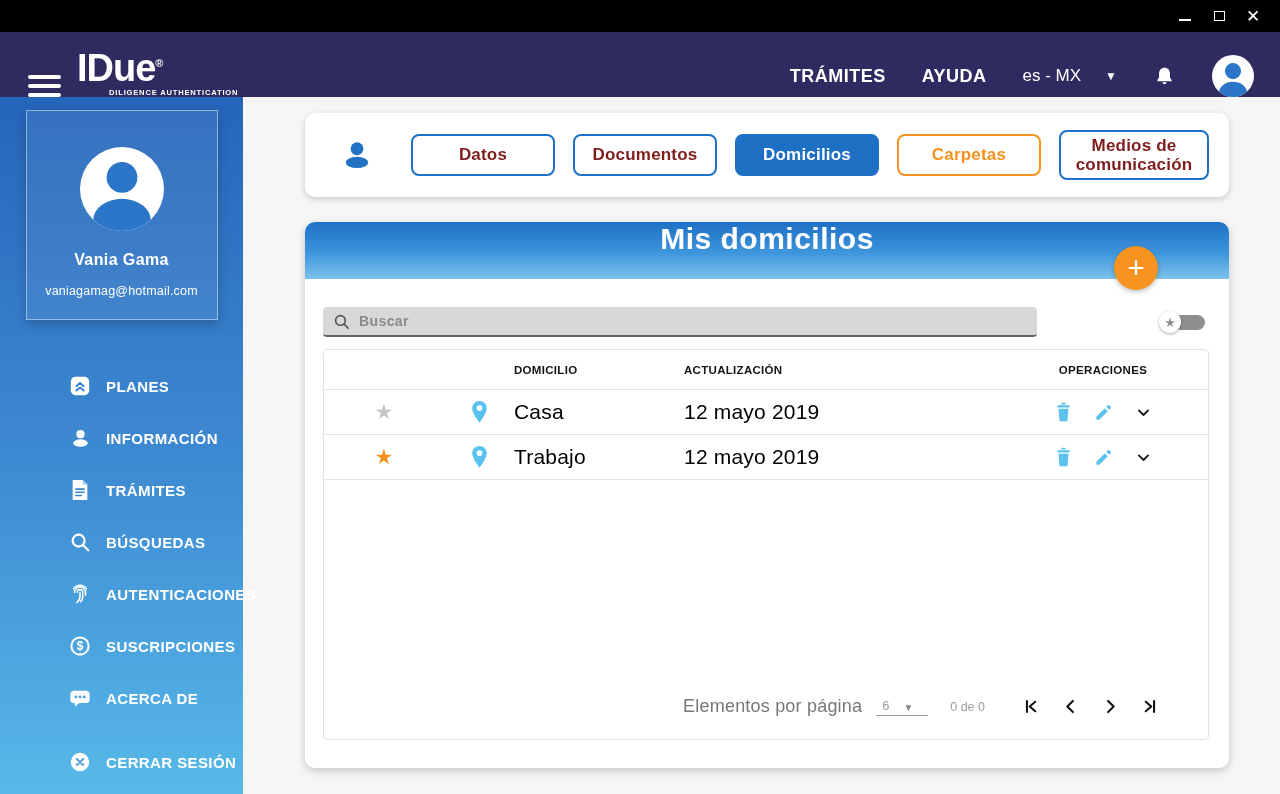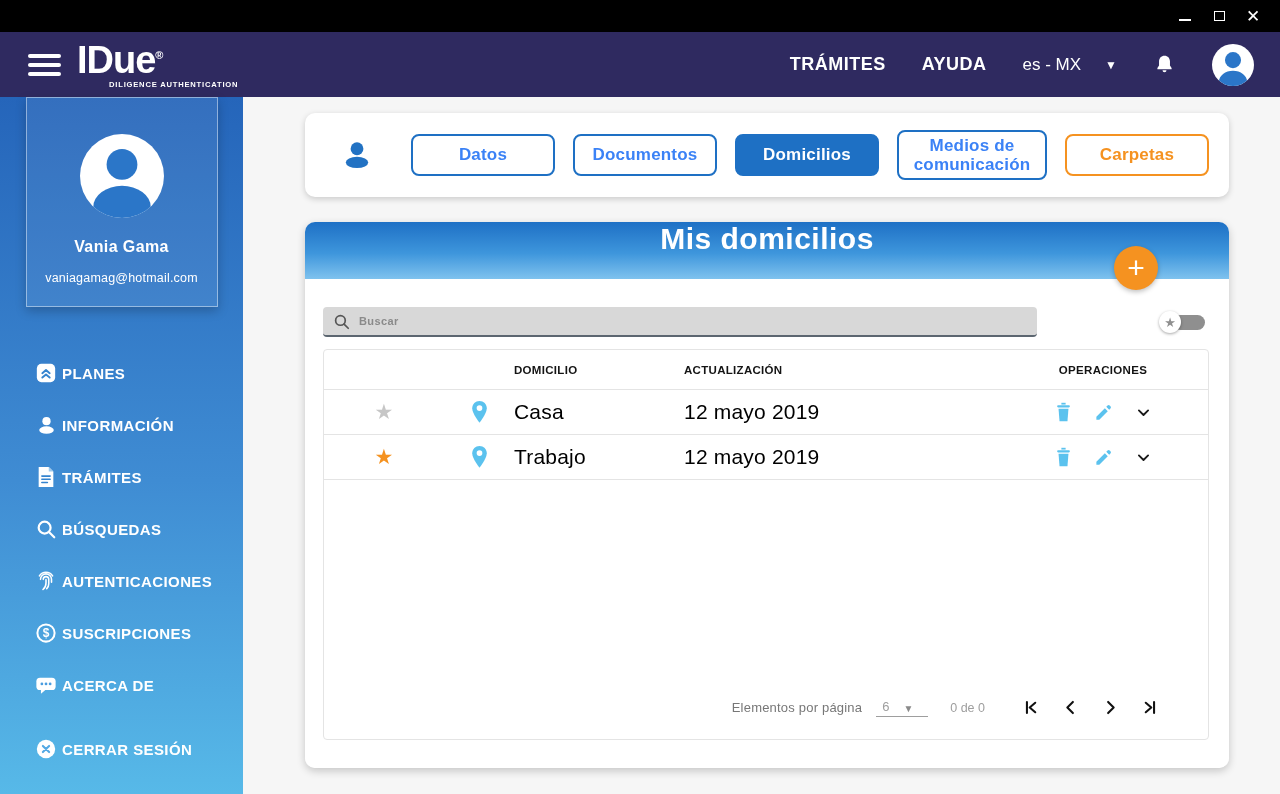--- a/index.html
+++ b/index.html
@@ -7,68 +7,68 @@
   button { background:none; border:none; font-family:inherit; cursor:pointer; padding:0; }
 
   
   .titlebar { height:32px; background:#000; display:flex; justify-content:flex-end; align-items:center; padding-right:10px; }
   .win-btn { width:34px; height:28px; display:flex; align-items:center; justify-content:center; }
   .min-glyph { width:12px; height:2px; background:#fff; margin-top:8px; display:block; }
   .max-glyph { width:11px; height:10px; border:1.8px solid #fff; display:block; }
   .close-glyph { color:#fff; font-size:17px; line-height:1; }
 
   
-  .appbar { height:65px; background:#2f2a60; display:flex; align-items:center; padding:0 26px 0 28px; }
+  .appbar { height:65px; background:#2f2a60; display:flex; align-items:flex-end; padding:0 26px 0 28px; }
   .hamburger { display:flex; flex-direction:column; gap:5px; margin-right:16px; }
   .hamburger span { width:33px; height:4px; border-radius:2px; background:#fff; display:block; }
   .logo { color:#fff; line-height:1; }
   .logo-main { font-size:38px; font-weight:bold; letter-spacing:-1px; }
   .logo-main sup { font-size:11px; font-weight:bold; vertical-align:super; }
   .logo-tag { font-size:7.6px; letter-spacing:0.8px; font-weight:bold; margin-top:2px;padding-left:32px; }
   .appbar-right { margin-left:auto; display:flex; align-items:center; gap:36px; }
   .appbar-link { color:#fff; font-weight:bold; font-size:18px; letter-spacing:0.5px; text-decoration:none; }
   .lang { color:#fff; font-weight:normal; font-size:17px; display:flex; align-items:center; gap:24px; }
   .lang .caret { font-size:12px; }
   .bell svg { display:block; }
   .avatar { width:42px; height:42px; border-radius:50%; background:#fff; overflow:hidden; display:flex; align-items:flex-end; justify-content:center; }
 
   
   .content-row { display:flex; height:697px; }
 
   
-  .sidebar { width:243px; min-width:243px; background:linear-gradient(180deg,#2565ba 0%,#3f8cd3 55%,#57b9e8 100%); padding-top:0; color:#fff; }
+  .sidebar { width:243px; min-width:243px; background:linear-gradient(180deg,#2565ba 0%,#3f8cd3 55%,#57b9e8 100%); padding-top:13px; color:#fff; }
   .user-card { width:192px; margin:0 auto; height:210px; background:rgba(255,255,255,0.07); border:1px solid rgba(255,255,255,0.45); box-shadow:0 4px 10px rgba(0,0,0,0.22); display:flex; flex-direction:column; align-items:center; }
   .card-avatar { width:84px; height:84px; border-radius:50%; background:#fff; overflow:hidden; margin-top:36px; display:flex; align-items:flex-end; justify-content:center; }
   .user-name { font-size:16px; font-weight:bold; margin-top:20px; letter-spacing:0.4px; }
   .user-email { font-size:12.5px; margin-top:15px; letter-spacing:0.2px; }
   .menu { margin-top:40px; }
-  .menu-item { display:flex; align-items:center; gap:4px; padding:0 0 0 34px; height:52px; color:#fff; }
+  .menu-item { display:flex; align-items:center; gap:14px; padding:0 0 0 34px; height:52px; color:#fff;margin-left:34px; }
   .menu-item .mi-icon { width:24px; height:24px; display:flex; align-items:center; justify-content:center; flex:none; }
   .mi-label { font-weight:bold; font-size:15px; letter-spacing:0.4px; white-space:nowrap; }
   .menu-item.logout { margin-top:12px; }
 
   
   .main { flex:1; padding:16px 60px 0 62px; position:relative; }
 
   .tabcard { background:#fff; border-radius:10px; box-shadow:0 2px 6px rgba(0,0,0,0.18); height:84px; display:flex; align-items:center; padding:0 20px 0 36px; gap:18px; }
   .tab-person { margin-right:20px; display:flex; }
-  .tab { min-width:144px; height:42px; border:2.5px solid #1e70c4; border-radius:8px; color:#3b82f6; font-weight:bold; font-size:17px; background:#fff; display:flex; align-items:center; justify-content:center; letter-spacing:0.2px; }
+  .tab { min-width:144px; height:42px; border:2.5px solid #1e70c4; border-radius:8px; color:#7f1d1d; font-weight:bold; font-size:17px; background:#fff; display:flex; align-items:center; justify-content:center; letter-spacing:0.2px; }
   .tab.active { background:#1e70c4; color:#fff; }
   .tab.two-line { height:50px; line-height:1.12; padding:2px 8px; text-align:center; }
   .tab.orange { border-color:#f59220; color:#f59220; }
 
   .panel { margin-top:25px; position:relative; border-radius:10px; box-shadow:0 3px 8px rgba(0,0,0,0.2); }
   .panel-header { height:57px; background:linear-gradient(180deg,#1e70c5 0%,#3e96dc 55%,#7fc2ee 100%); border-radius:10px 10px 0 0; display:flex; align-items:flex-start; justify-content:center; }
   .panel-title { color:#fff; font-size:30px; font-weight:bold; letter-spacing:0.5px; }
   .add-btn { position:absolute; top:24px; right:71px; width:44px; height:44px; border-radius:50%; background:#f59220; color:#fff; font-size:30px; font-weight:300; line-height:1; display:flex; align-items:center; justify-content:center; box-shadow:0 2px 5px rgba(0,0,0,0.25); z-index:5; }
   .panel-body { background:#fff; border-radius:0 0 10px 10px; padding:28px 20px 28px 18px; }
 
   .search-row { display:flex; align-items:center; }
   .searchbar { width:714px; height:30px; background:#d8d8d8; border-radius:4px; border-bottom:2px solid #5c6670; display:flex; align-items:center; padding:0 10px; gap:9px; }
-  .searchbar input { background:transparent; border:none; outline:none; flex:1; font-size:11px; font-weight:bold; color:#444; font-family:inherit; letter-spacing:0.4px; }
+  .searchbar input { background:transparent; border:none; outline:none; flex:1; font-size:14px; font-weight:bold; color:#444; font-family:inherit; letter-spacing:0.4px; }
   .searchbar input::placeholder { color:#8a8a8a; }
   .fav-toggle { margin-left:auto; margin-right:4px; position:relative; width:46px; height:24px; }
   .toggle-track { position:absolute; right:0; top:5px; width:32px; height:15px; border-radius:8px; background:#8f8f8f; }
   .toggle-thumb { position:absolute; left:0; top:1px; width:22px; height:22px; border-radius:50%; background:#fff; box-shadow:0 1px 3px rgba(0,0,0,0.35); display:flex; align-items:center; justify-content:center; }
   .thumb-star { color:#8f8f8f; font-size:13px; line-height:1; }
 
   .table { margin-top:12px; border:1px solid #e4e4e4; border-radius:4px; height:391px; position:relative; }
   .trow, .thead { display:grid; grid-template-columns:120px 70px 170px 1fr 210px; align-items:center; }
   .thead { height:40px; border-bottom:1px solid #e4e4e4; }
   .th { font-size:11.5px; font-weight:bold; color:#141414; letter-spacing:0.3px; }
@@ -76,21 +76,21 @@
   .trow { height:45px; border-bottom:1px solid #e4e4e4; }
   .col-star { text-align:center; }
   .star { font-size:21px; color:#c6c6c6; line-height:1; }
   .star.fav { color:#f59220; }
   .col-pin { display:flex; justify-content:center; }
   .col-name, .col-date { font-size:21px; color:#000000; letter-spacing:0.2px; }
   .col-ops { display:flex; align-items:center; justify-content:center; gap:22px; }
   .col-ops button { display:flex; align-items:center; }
 
   .pagination { position:absolute; right:48px; bottom:22px; display:flex; align-items:center; }
-  .pg-label { font-size:13px; color:#777; letter-spacing:0.2px; }
+  .pg-label { font-size:18px; color:#777; letter-spacing:0.2px; }
   .pg-size { display:flex; align-items:flex-end; gap:14px; border-bottom:1px solid #9e9e9e; padding:0 2px 2px 6px; margin:0 22px 0 14px; min-width:52px; color:#9e9e9e; font-size:13px; }
   .pg-caret { font-size:10px; color:#8a8a8a; }
   .pg-range { font-size:12.5px; color:#9e9e9e; margin-right:36px; }
   .pg-nav { display:flex; align-items:center; gap:21px; }
   .pg-nav button { display:flex; align-items:center; }
 </style>
 </head>
 <body>
 
 <div class="app">
@@ -240,22 +240,22 @@
       <div class="tabcard">
         <span class="tab-person">
           <svg width="32" height="34" viewBox="0 0 24 24" fill="#2272c3">
               <circle cx="12" cy="7.3" r="4.8"></circle>
               <ellipse cx="12" cy="17.6" rx="8.4" ry="4.2"></ellipse>
             </svg>
         </span>
         <button class="tab">Datos</button>
         <button class="tab">Documentos</button>
         <button class="tab active">Domicilios</button>
+        <button class="tab orange">Carpetas</button>
         <button class="tab two-line" style="width:150px;">Medios de comunicación</button>
-        <button class="tab orange">Carpetas</button>
       </div>
 
       <section class="panel">
         <header class="panel-header">
           <h1 class="panel-title">Mis domicilios</h1>
         </header>
         <button class="add-btn">
             <span>+</span>
           </button>
 

